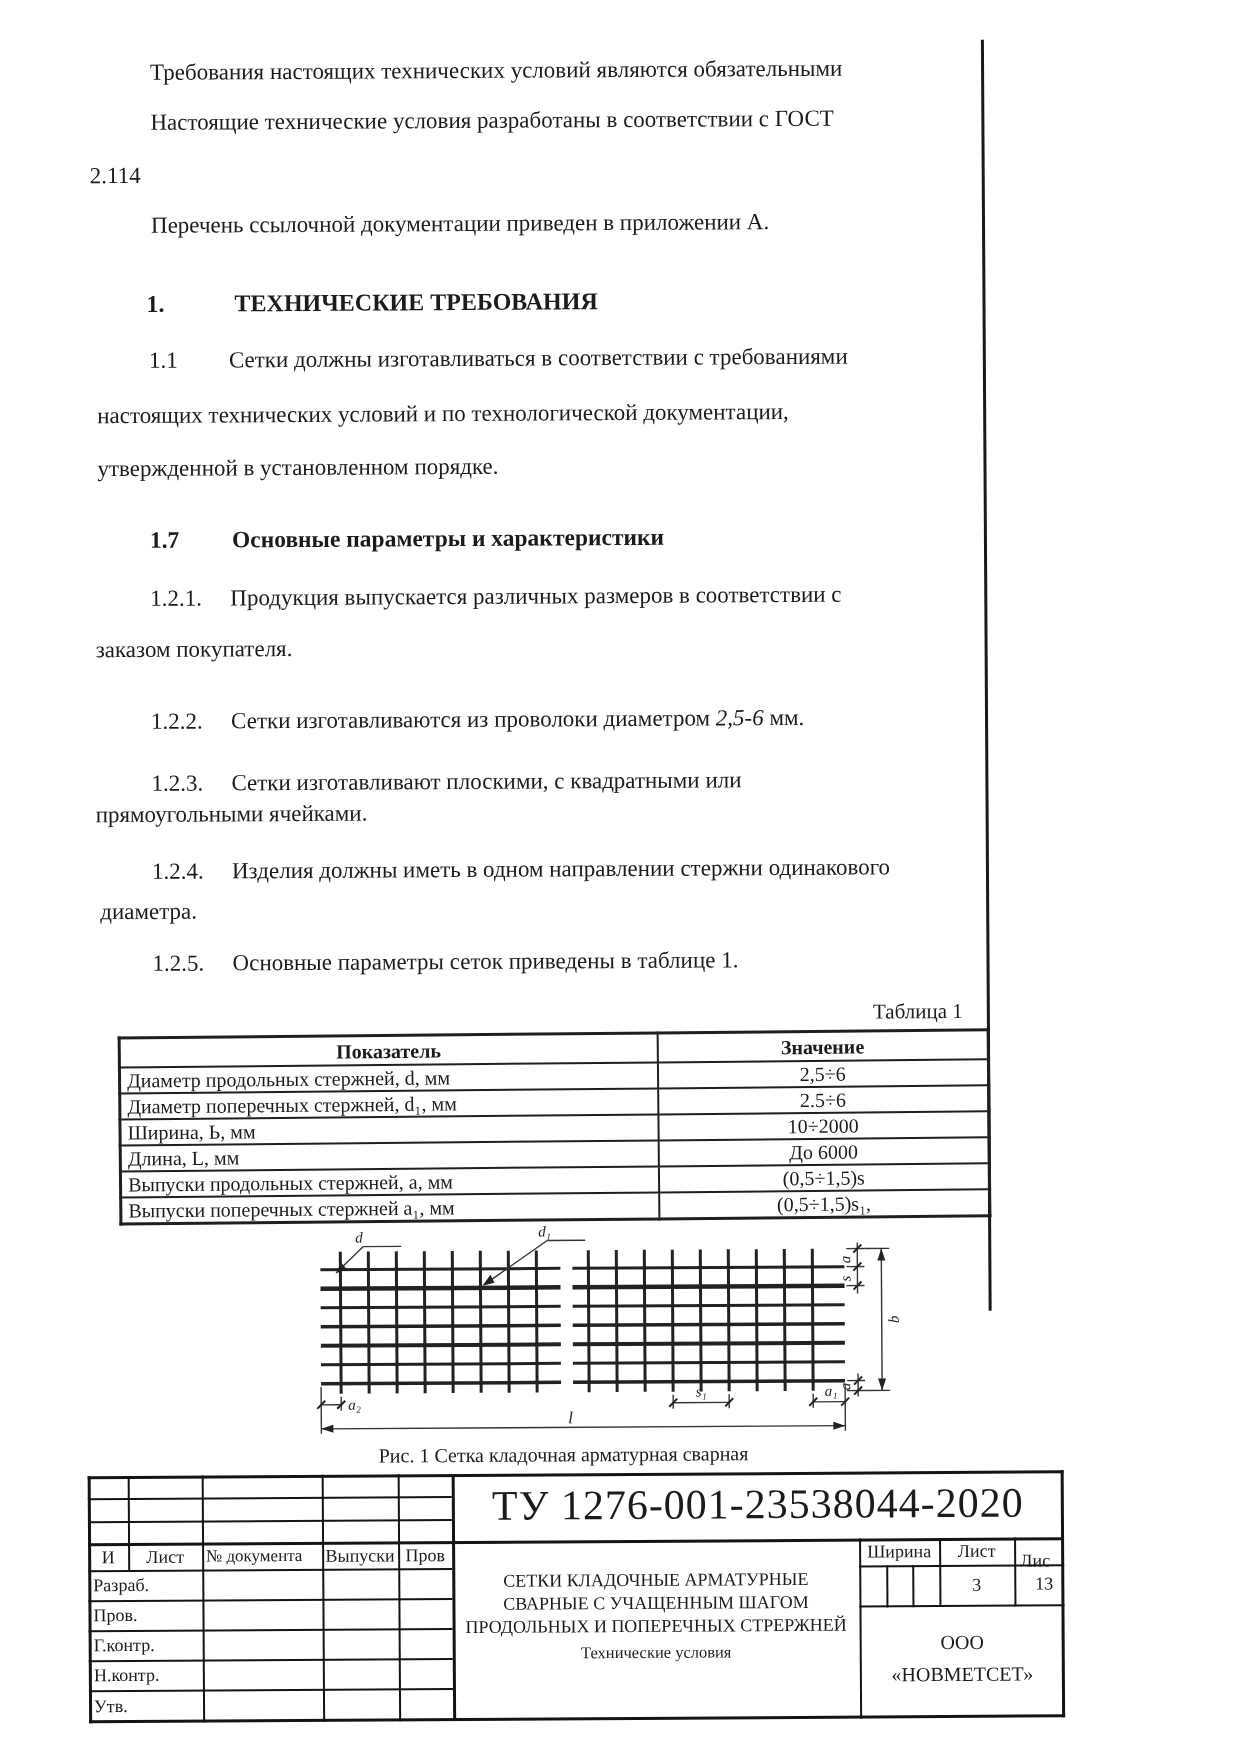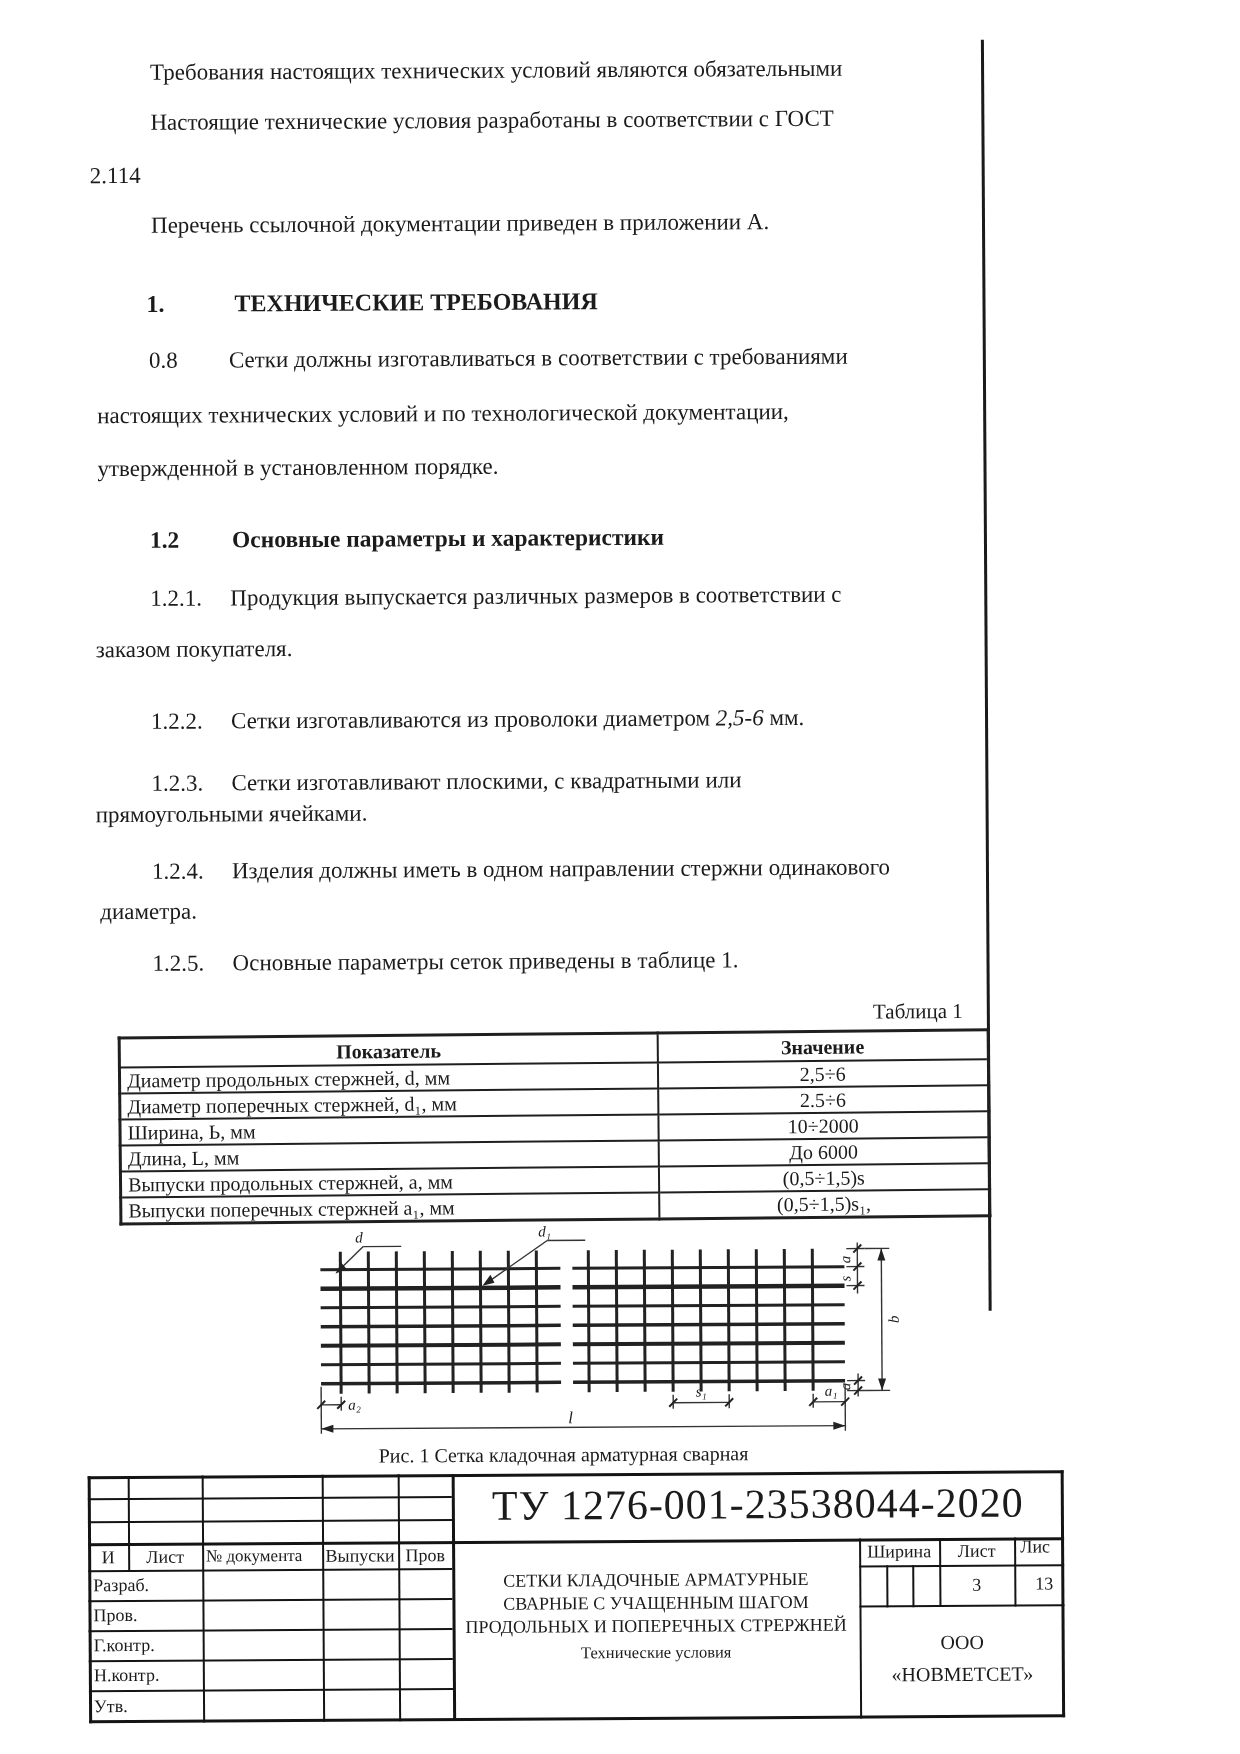--- a/index.html
+++ b/index.html
@@ -53,27 +53,27 @@
   <div class="tl" style="left:155px;top:57px">Требования настоящих технических условий являются обязательными</div>
   <div class="tl" style="left:155px;top:107px">Настоящие технические условия разработаны в соответствии с ГОСТ</div>
   <div class="tl" style="left:94px;top:160px">2.114</div>
   <div class="tl" style="left:155px;top:210px">Перечень ссылочной документации приведен в приложении А.</div>
 
   <div class="tl h1" style="left:150px;top:288px">
     <span class="num" style="width:88px">1.</span><span>ТЕХНИЧЕСКИЕ ТРЕБОВАНИЯ</span>
   </div>
 
   <div class="tl" style="left:152px;top:345px">
-    <span class="num" style="width:80px">0.8</span><span>Сетки должны изготавливаться в соответствии с требованиями</span>
+    <span class="num" style="width:80px">1.1</span><span>Сетки должны изготавливаться в соответствии с требованиями</span>
   </div>
   <div class="tl" style="left:100px;top:400px">настоящих технических условий и по технологической документации,</div>
   <div class="tl" style="left:100px;top:453px">утвержденной в установленном порядке.</div>
 
   <div class="tl h2" style="left:152px;top:524px">
-    <span class="num" style="width:82px">1.2</span><span>Основные параметры и характеристики</span>
+    <span class="num" style="width:82px">1.7</span><span>Основные параметры и характеристики</span>
   </div>
 
   <div class="tl" style="left:152px;top:583px">
     <span class="num" style="width:80px">1.2.1.</span><span>Продукция выпускается различных размеров в соответствии с</span>
   </div>
   <div class="tl" style="left:97px;top:634px">заказом покупателя.</div>
 
   <div class="tl" style="left:152px;top:706px">
     <span class="num" style="width:80px">1.2.2.</span><span>Сетки изготавливаются из проволоки диаметром </span><span class="it">2,5-6</span><span> мм.</span>
   </div>
@@ -273,21 +273,21 @@
 
     <div class="namecell">
       <div>СЕТКИ КЛАДОЧНЫЕ АРМАТУРНЫЕ</div>
       <div>СВАРНЫЕ С УЧАЩЕННЫМ ШАГОМ</div>
       <div>ПРОДОЛЬНЫХ И ПОПЕРЕЧНЫХ СТРЕРЖНЕЙ</div>
       <div class="subtitle" style="margin-top:3px">Технические условия</div>
     </div>
 
     <div class="txt ctr" style="left:771px;top:70px;width:80px">Ширина</div>
     <div class="txt ctr" style="left:851px;top:70px;width:75px">Лист</div>
-    <div class="txt ctr" style="left:926px;top:66px;width:42px">Лис</div>
+    <div class="txt ctr" style="left:926px;top:80px;width:42px">Лис</div>
     <div class="txt ctr" style="left:851px;top:104px;width:75px">3</div>
     <div class="txt ctr" style="left:926px;top:103px;width:60px">13</div>
 
     <div class="company" style="top:160px">ООО</div>
     <div class="company" style="top:192px">«НОВМЕТСЕТ»</div>
   </div>
 
 </div>
 
 </body></html>

